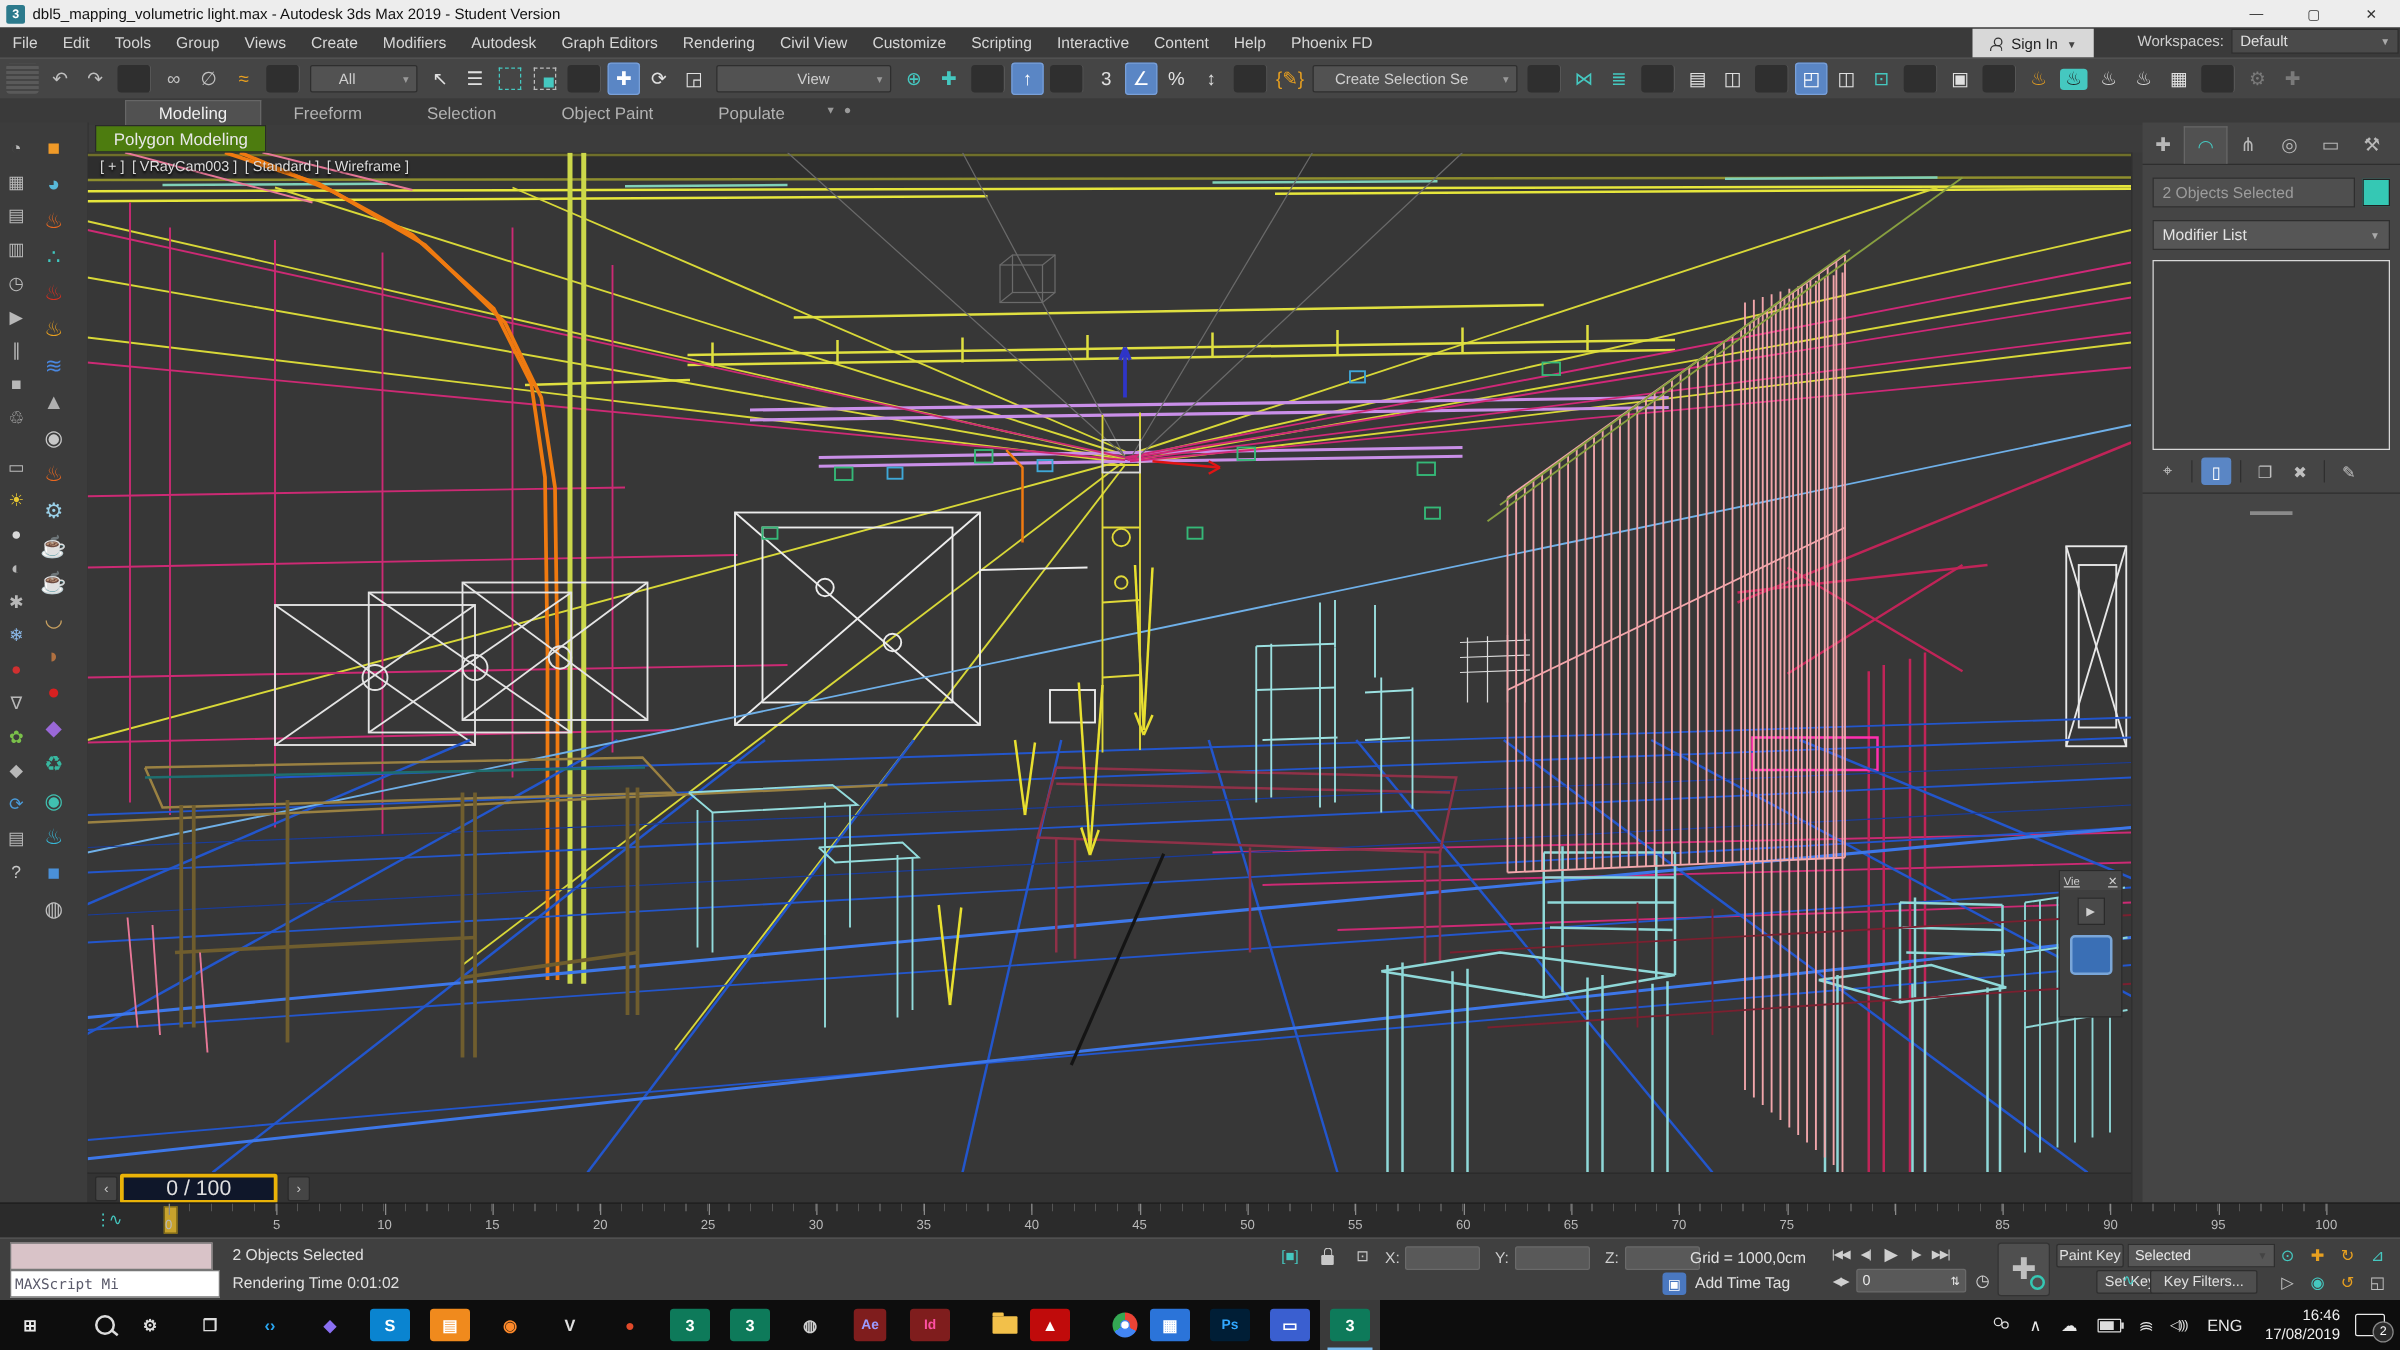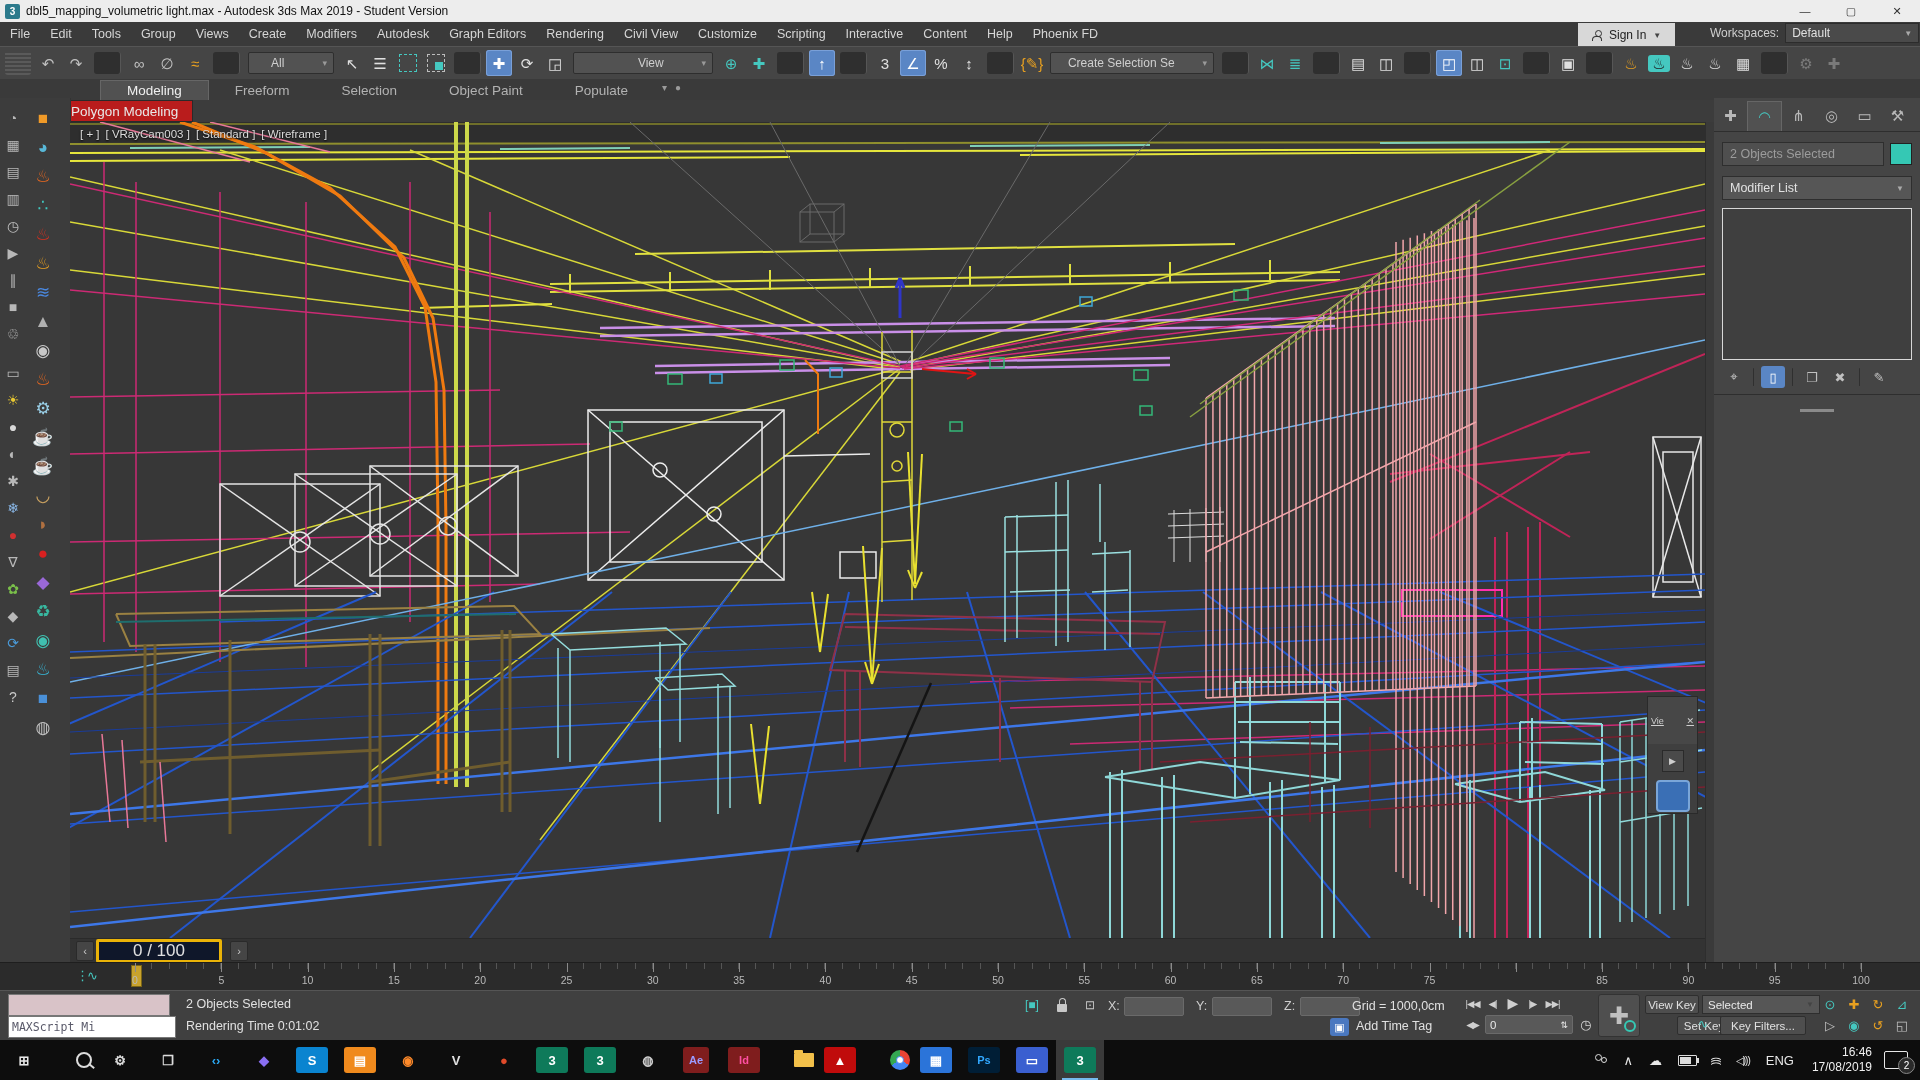--- a/index.html
+++ b/index.html
@@ -45,38 +45,38 @@
   .boxicon{width:16px;height:16px;border:1.5px dashed #45c8c0;}
   .boxfill{width:16px;height:16px;border:1.5px dashed #bdbdbd;position:relative;}
   .boxfill:after{content:"";position:absolute;right:1px;bottom:1px;width:8px;height:8px;background:#45c8c0;}
   
   #ribbon-tabs{left:0;top:79px;width:1920px;height:21px;background:#3a3a3a;display:flex;
                align-items:flex-end;padding-left:100px;font-size:13.5px;}
   .ribbon-tab{padding:2px 26px;color:#b2b2b2;}
   .ribbon-tab.active{background:#515151;color:#efefef;border:1px solid #666;border-bottom:none;}
   #ribbon-extra{display:flex;align-items:center;gap:8px;margin-left:14px;color:#9a9a9a;font-size:10px;}
   #ribbon-panelrow{left:0;top:100px;width:1920px;height:22px;background:#3c3c3c;display:flex;align-items:center;}
-  #polygon-modeling{margin-left:56px;height:20px;background:#b91c1c;border:1px solid #2a2a2a;
+  #polygon-modeling{margin-left:76px;height:20px;background:#4d7c0f;border:1px solid #2a2a2a;
                     color:#e8e8e8;font-size:13.5px;display:flex;align-items:center;padding:0 14px;}
   
   #leftbar{left:0;top:98px;width:70px;height:892px;background:#3c3c3c;border-right:1px solid #333;}
   .lcol{position:absolute;top:6px;display:flex;flex-direction:column;align-items:center;}
   #lcol1{left:1px;width:24px;}
   #lcol2{left:27px;width:32px;}
   .licon{width:24px;height:27px;display:flex;align-items:center;justify-content:center;font-size:14px;}
   #lcol2 .licon{width:30px;height:29px;font-size:17px;}
   .lgap{height:12px;}
   
   #viewport{left:70px;top:122px;width:1635px;height:816px;background:#373737;overflow:hidden;}
   #vp-label{position:absolute;left:10px;top:6px;font-size:11.5px;color:#dcdcdc;display:flex;gap:6px;
             text-shadow:0 1px 2px #000;}
   #float-panel{position:absolute;left:1577px;top:574px;width:49px;height:116px;background:#3f3f3f;
                border:1px solid #2a2a2a;font-size:9px;}
   #float-title{height:15px;background:#474747;display:flex;align-items:center;justify-content:space-between;
-               padding:16px 3px;color:#cfcfcf;text-decoration:underline;}
+               padding:0 3px;color:#cfcfcf;text-decoration:underline;}
   #float-play{width:20px;height:20px;margin:6px auto 4px;background:#4a4a4a;border:1px solid #2a2a2a;
               display:flex;align-items:center;justify-content:center;color:#cfcfcf;font-size:9px;}
   #float-blue{width:30px;height:28px;margin:8px auto;background:#3a6fb5;border:2px solid #7aa6d8;border-radius:4px;}
   
   #divider{left:1705px;top:122px;width:9px;height:840px;background:#3a3a3a;border-left:1px solid #2e2e2e;}
   #cmdpanel{left:1714px;top:98px;width:206px;height:864px;background:#454545;font-size:12.5px;}
   #cmd-tabs{display:flex;height:30px;border-bottom:1px solid #2e2e2e;padding-top:3px;}
   .cmd-tab{width:33px;display:flex;align-items:center;justify-content:center;color:#b8b8b8;font-size:15px;}
   .cmd-tab.active{background:#515151;border:1px solid #666;border-bottom:none;color:#45c8c0;}
   #name-row{display:flex;align-items:center;gap:6px;margin:10px 8px 0;}
@@ -1211,21 +1211,21 @@
       <div class="tr-btn">◀▶</div>
       <div id="frame-field">
         <span>0</span>
           <span style="font-size:9px;">⇅</span>
       </div>
       <div class="tr-btn" style="font-size:13px;color:#cfcfcf;">◷</div>
     </div>
     <div id="bigkey">
         <span>✚</span>
       </div>
-    <div class="kbtn" style="left:1645px;top:4px;">View Key</div>
+    <div class="kbtn" style="left:1645px;top:4px;">Paint Key</div>
     <div class="kbtn" style="left:1677px;top:25px;">Set Key</div>
     <div id="sel-dropdown">
       <span>Selected</span>
         <span class="caret">▼</span>
     </div>
     <span id="keycurve">∿</span>
     <div id="keyfilters">Key Filters...</div>
     <div id="vpnav">
 
     <div class="nav-btn">

